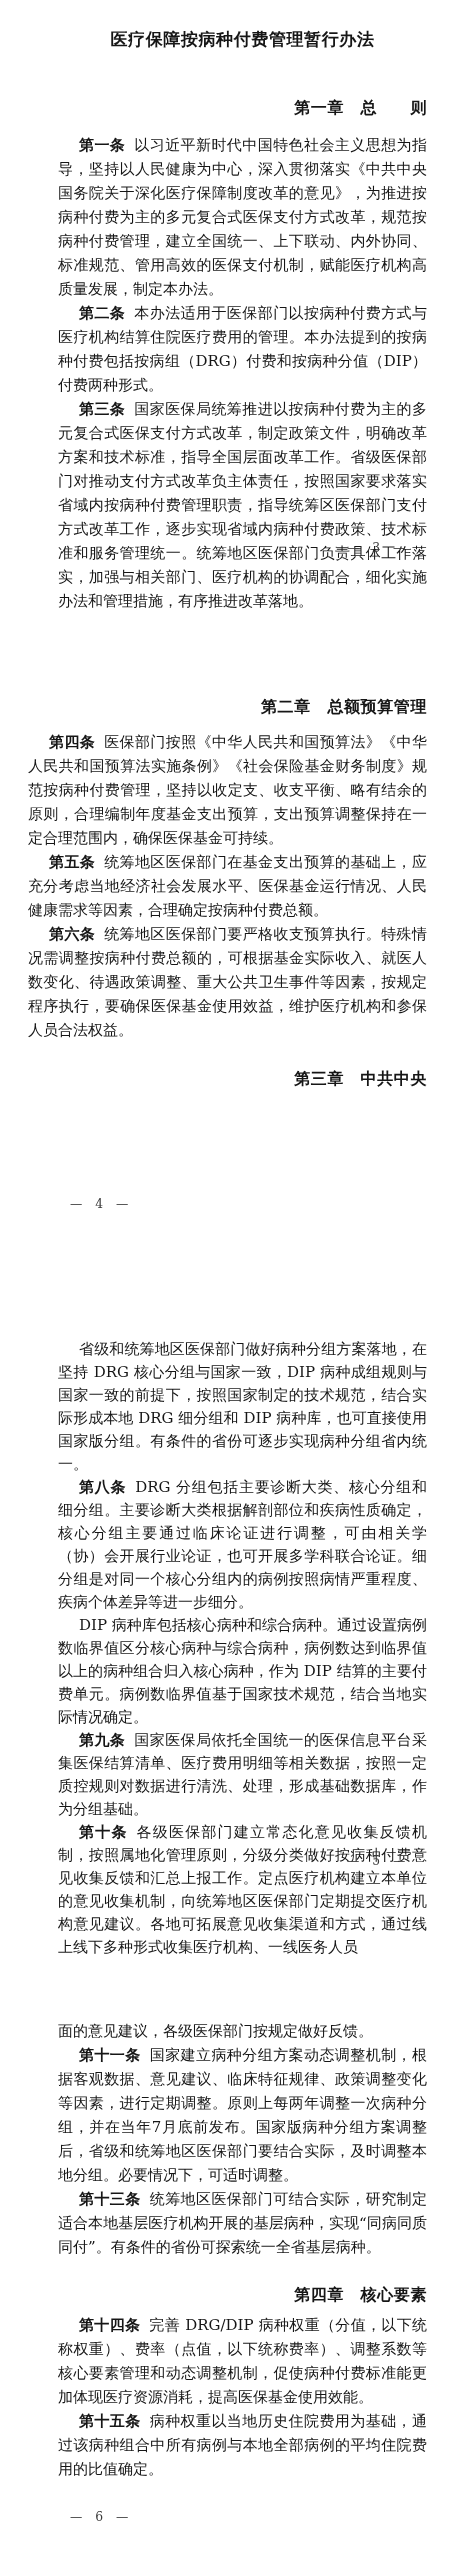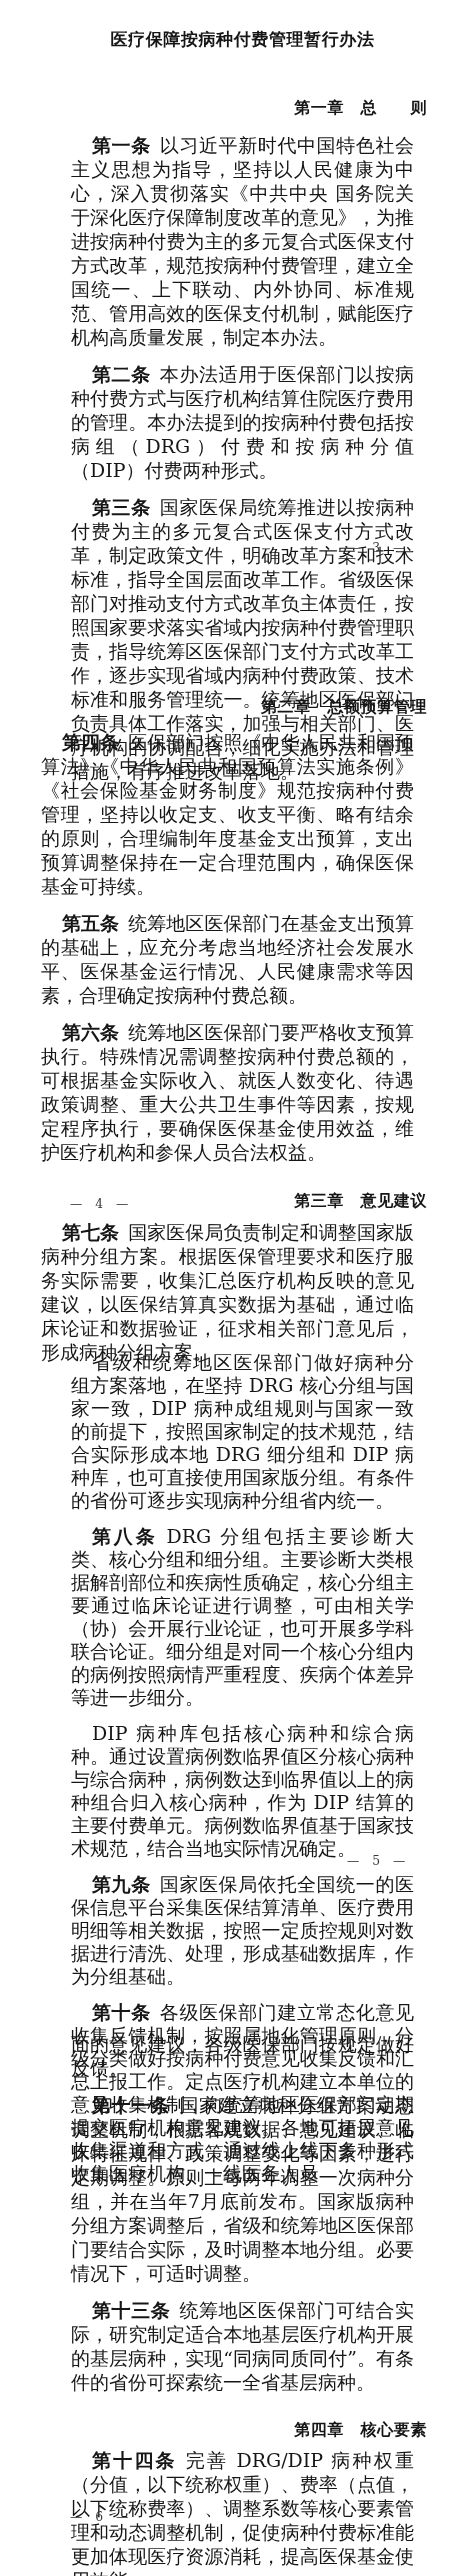--- a/index.html
+++ b/index.html
@@ -36,22 +36,22 @@
   .chapter{
     margin:0;
     text-align:right;
     font-size:16px;
     line-height:19.3px;
     font-weight:700;
     font-family:"DejaVu Sans","Liberation Sans",sans-serif;
     letter-spacing:0.6px;
   }
   .para{
-    margin:13px;
-    font-size:19px;
+    margin:0;
+    font-size:15px;
     line-height:24px;
     text-align:justify;
     text-indent:21px;
   }
   #page5 .para{line-height:23px;}
   .noindent{text-indent:0;}
   .lead{
     font-weight:700;
     font-family:"DejaVu Sans","Liberation Sans",sans-serif;
     margin-right:9px;
@@ -90,22 +90,21 @@
     <p class="para mt24"><b class="lead">第一条</b><span>以习近平新时代中国特色社会主义思想为指导，坚持以人民健康为中心，深入贯彻落实《中共中央 国务院关于深化医疗保障制度改革的意见》，为推进按病种付费为主的多元复合式医保支付方式改革，规范按病种付费管理，建立全国统一、上下联动、内外协同、标准规范、管用高效的医保支付机制，赋能医疗机构高质量发展，制定本办法。</span></p>
     <p class="para"><b class="lead">第二条</b><span>本办法适用于医保部门以按病种付费方式与医疗机构结算住院医疗费用的管理。本办法提到的按病种付费包括按病组（DRG）付费和按病种分值（DIP）付费两种形式。</span></p>
     <p class="para"><b class="lead">第三条</b><span>国家医保局统筹推进以按病种付费为主的多元复合式医保支付方式改革，制定政策文件，明确改革方案和技术标准，指导全国层面改革工作。省级医保部门对推动支付方式改革负主体责任，按照国家要求落实省域内按病种付费管理职责，指导统筹区医保部门支付方式改革工作，逐步实现省域内病种付费政策、技术标准和服务管理统一。统筹地区医保部门负责具体工作落实，加强与相关部门、医疗机构的协调配合，细化实施办法和管理措施，有序推进改革落地。</span></p>
   </section>
 
   <section class="page" id="page4">
     <h2 class="chapter mt40">第二章　总额预算管理</h2>
     <p class="para mt22"><b class="lead">第四条</b><span>医保部门按照《中华人民共和国预算法》《中华人民共和国预算法实施条例》《社会保险基金财务制度》规范按病种付费管理，坚持以收定支、收支平衡、略有结余的原则，合理编制年度基金支出预算，支出预算调整保持在一定合理范围内，确保医保基金可持续。</span></p>
     <p class="para"><b class="lead">第五条</b><span>统筹地区医保部门在基金支出预算的基础上，应充分考虑当地经济社会发展水平、医保基金运行情况、人民健康需求等因素，合理确定按病种付费总额。</span></p>
     <p class="para"><b class="lead">第六条</b><span>统筹地区医保部门要严格收支预算执行。特殊情况需调整按病种付费总额的，可根据基金实际收入、就医人数变化、待遇政策调整、重大公共卫生事件等因素，按规定程序执行，要确保医保基金使用效益，维护医疗机构和参保人员合法权益。</span></p>
-    <h2 class="chapter mt42">第三章　意见建议</h2>
-    <p class="para mt14"><b class="lead">第七条</b><span>国家医保局负责制定和调整国家版病种分组方案。根据医保管理要求和医疗服务实际需要，收集汇总医疗机构反映的意见建议，以医保结算真实数据为基础，通过临床论证和数据验证，征求相关部门意见后，形成病种分组方案。</span></p>
+    <h2 class="chapter mt42">第三章　中共中央</h2>
   </section>
 
   <section class="page" id="page5">
     <p class="para"><span>省级和统筹地区医保部门做好病种分组方案落地，在坚持 DRG 核心分组与国家一致，DIP 病种成组规则与国家一致的前提下，按照国家制定的技术规范，结合实际形成本地 DRG 细分组和 DIP 病种库，也可直接使用国家版分组。有条件的省份可逐步实现病种分组省内统一。</span></p>
     <p class="para"><b class="lead">第八条</b><span>DRG 分组包括主要诊断大类、核心分组和细分组。主要诊断大类根据解剖部位和疾病性质确定，核心分组主要通过临床论证进行调整，可由相关学（协）会开展行业论证，也可开展多学科联合论证。细分组是对同一个核心分组内的病例按照病情严重程度、疾病个体差异等进一步细分。</span></p>
     <p class="para"><span>DIP 病种库包括核心病种和综合病种。通过设置病例数临界值区分核心病种与综合病种，病例数达到临界值以上的病种组合归入核心病种，作为 DIP 结算的主要付费单元。病例数临界值基于国家技术规范，结合当地实际情况确定。</span></p>
     <p class="para"><b class="lead">第九条</b><span>国家医保局依托全国统一的医保信息平台采集医保结算清单、医疗费用明细等相关数据，按照一定质控规则对数据进行清洗、处理，形成基础数据库，作为分组基础。</span></p>
     <p class="para"><b class="lead">第十条</b><span>各级医保部门建立常态化意见收集反馈机制，按照属地化管理原则，分级分类做好按病种付费意见收集反馈和汇总上报工作。定点医疗机构建立本单位的意见收集机制，向统筹地区医保部门定期提交医疗机构意见建议。各地可拓展意见收集渠道和方式，通过线上线下多种形式收集医疗机构、一线医务人员</span></p>
   </section>
 

